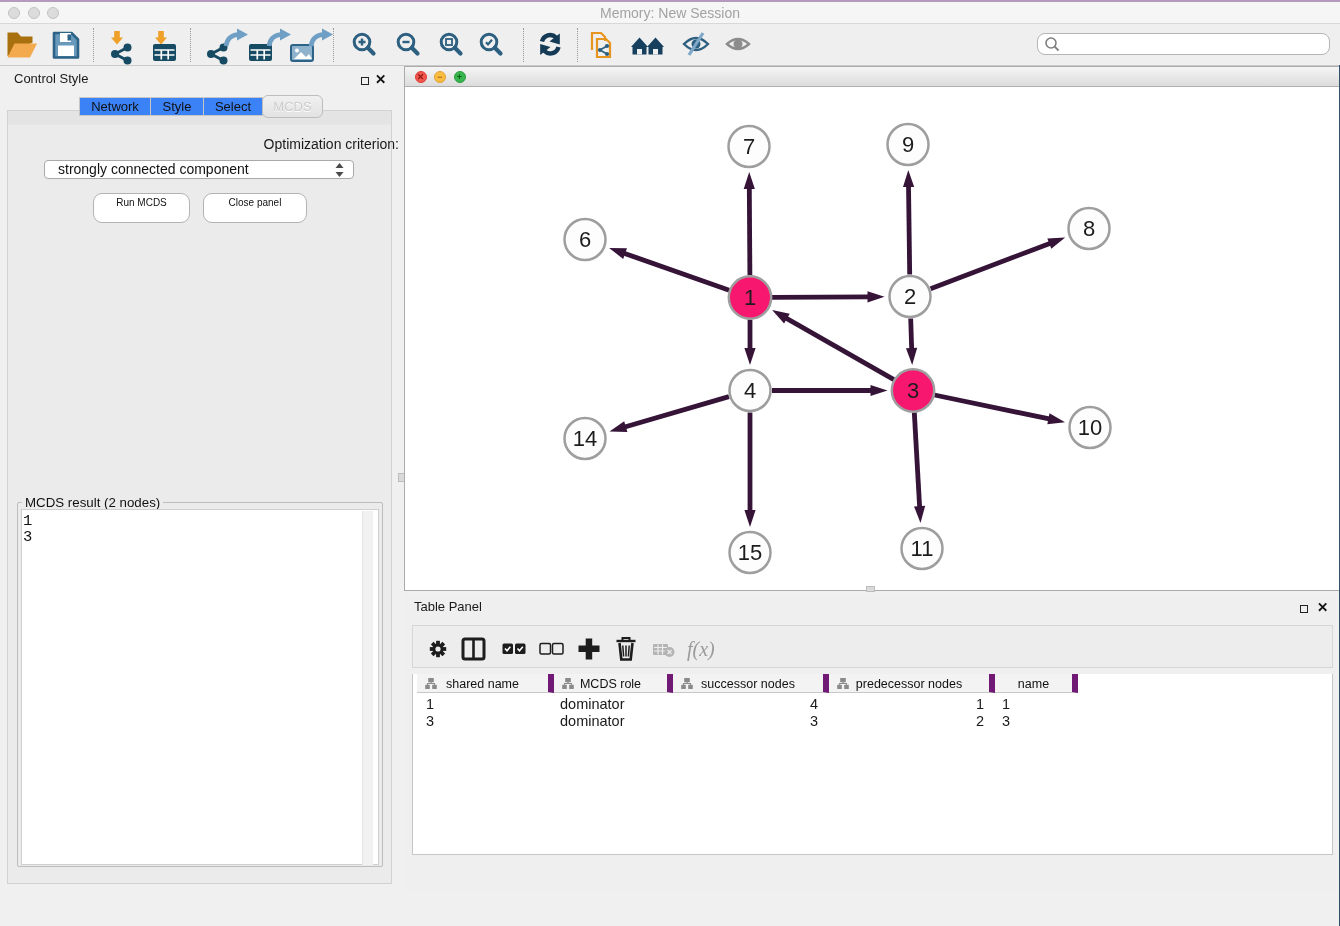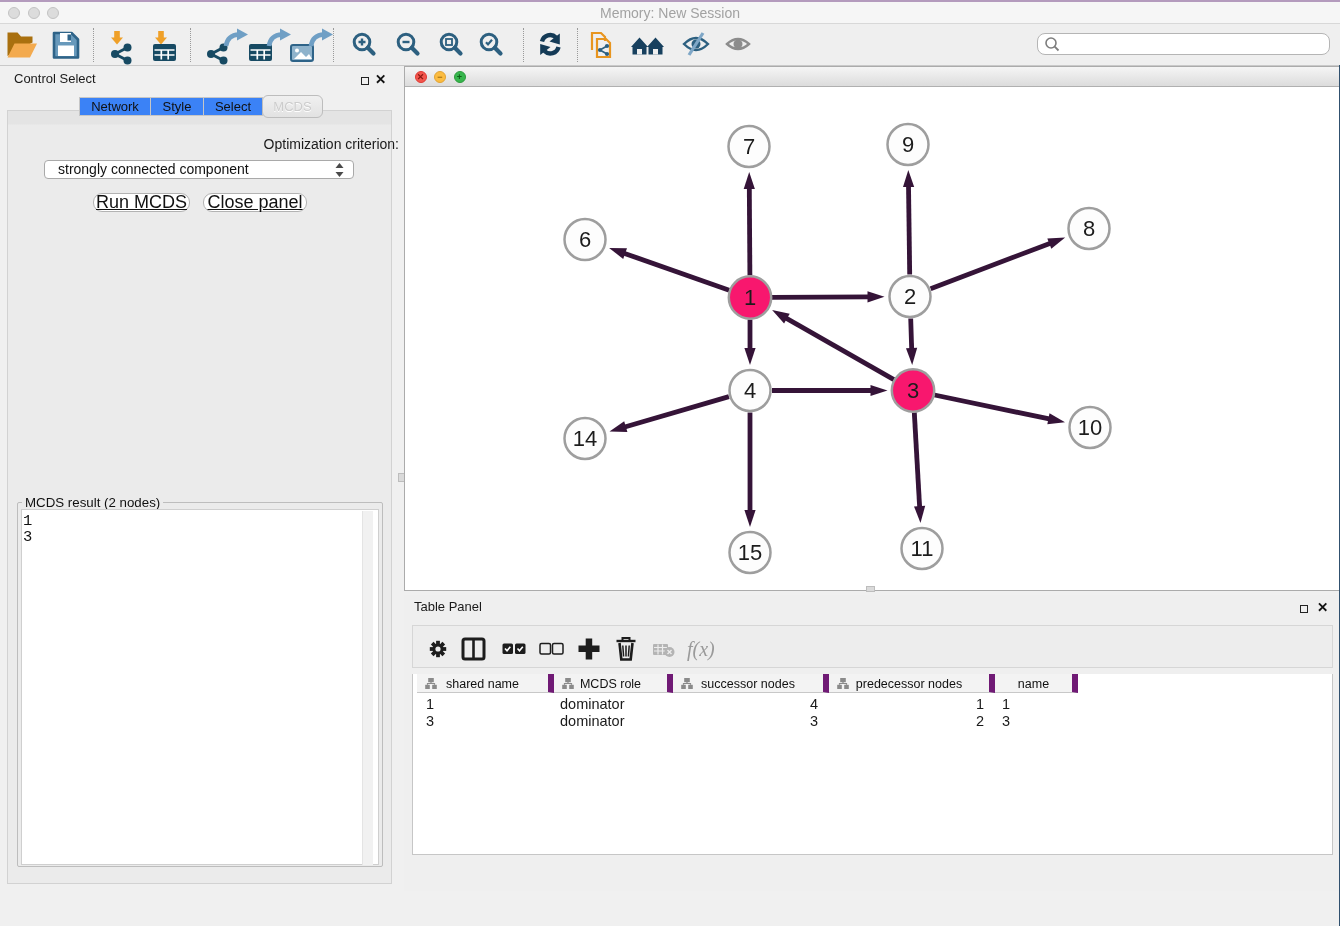--- a/index.html
+++ b/index.html
@@ -14,21 +14,21 @@
 #search{position:absolute;left:1037px;top:9px;width:291px;height:20px;background:#fff;border:1px solid #b5b5b5;border-radius:8px;}
 #content{left:0;top:66px;width:1340px;height:825px;background:#f0f0f0;}
 
 #cpanel{left:0;top:0;width:399px;height:825px;background:#f0f0f0;}
 #cphead{left:14px;top:5px;font-size:13px;color:#1a1a1a;}
 .tab{position:absolute;top:31px;height:19px;background:#3b82f6;border:1px solid #c6c6c6;box-sizing:border-box;font-size:13px;color:#111;text-align:center;line-height:18px;}
 #tabmcds{position:absolute;left:262px;top:29px;width:61px;height:23px;background:linear-gradient(#f0f0f0,#e2e2e2);border:1px solid #bdbdbd;border-radius:6px;box-sizing:border-box;font-size:13px;color:#ccc;text-align:center;line-height:21px;text-shadow:0 1px 0 #fff;}
 #cpinner{left:7px;top:44px;width:385px;height:774px;background:linear-gradient(#e4e4e4 0px,#e4e4e4 13px,#ebebeb 14px,#ebebeb 100%);border:1px solid #d2d2d2;box-sizing:border-box;}
 #optlabel{left:0;top:70px;width:399px;text-align:right;font-size:14px;color:#1a1a1a;}
 #dropdown{left:44px;top:94px;width:310px;height:19px;background:#fff;border:1px solid #a9a9a9;border-radius:4px;box-sizing:border-box;font-size:14px;color:#111;line-height:17px;padding-left:13px;}
-.btn{position:absolute;top:127px;height:19px;background:#fff;border:1px solid #b3b3b3;border-radius:9px;box-sizing:border-box;font-size:18px;color:#111;text-align:center;line-height:17px;text-decoration:underline;}
+.btn{position:absolute;top:127px;height:30px;background:#fff;border:1px solid #b3b3b3;border-radius:9px;box-sizing:border-box;font-size:10px;color:#111;text-align:center;line-height:17px;}
 #fieldset{left:17px;top:436px;width:366px;height:365px;border:1px solid #bdbdbd;border-radius:2px;box-sizing:border-box;}
 #legend{left:22px;top:429px;background:#ebebeb;padding:0 3px;font-size:13.3px;color:#111;}
 #mcdstext{left:21px;top:443px;width:358px;height:356px;background:#fff;border:1px solid #cfcfcf;box-sizing:border-box;font-size:13px;color:#111;}
 #mcdssb{position:absolute;right:5px;top:1px;width:10px;height:354px;background:#f1f1f1;border-left:1px solid #e4e4e4;}
 
 #netwin{left:404px;top:0;width:936px;height:525px;border:1px solid #ababab;box-sizing:border-box;background:#fff;}
 #nettitle{left:0;top:0;width:934px;height:19px;background:linear-gradient(#f5f5f5,#dcdcdc);border-bottom:1px solid #b0b0b0;}
 .mac{position:absolute;top:3.5px;width:12px;height:12px;border-radius:50%;box-sizing:border-box;font-size:9px;line-height:11px;text-align:center;font-weight:bold;}
 #netname{left:0;top:1.5px;width:934px;text-align:center;font-size:14px;font-weight:bold;color:#111;letter-spacing:0.3px;}
 
@@ -166,21 +166,21 @@
   <div class="sep" style="left:577px;"></div>
   <div id="search">
       <svg width="20" height="18" style="position:absolute;left:5px;top:1px;">
         <circle cx="8" cy="8" r="5" fill="none" stroke="#7d7d7d" stroke-width="1.6"></circle>
         <line x1="11.7" y1="11.7" x2="15.5" y2="15.5" stroke="#7d7d7d" stroke-width="1.8"></line>
       </svg>
     </div>
 </div>
 <div class="abs" id="content">
   <div class="abs" id="cpanel">
-    <div class="abs" id="cphead">Control Select</div>
+    <div class="abs" id="cphead">Control Style</div>
     <div class="abs" style="left:361px;top:11px;width:8px;height:8px;border:1.5px solid #222;box-sizing:border-box;"></div>
     <div class="abs" style="left:375px;top:5px;font-size:13.5px;font-weight:bold;color:#111;">✕</div>
     <div class="abs" id="cpinner"></div>
     <div class="tab" style="left:79px;width:72px;">Network</div>
     <div class="tab" style="left:150px;width:54px;">Style</div>
     <div class="tab" style="left:203px;width:60px;">Select</div>
     <div id="tabmcds">MCDS</div>
     <div class="abs" id="optlabel">Optimization criterion:</div>
     <div class="abs" id="dropdown">strongly connected component<svg width="11" height="16" style="position:absolute;right:8px;top:1px;">
           <polygon points="5.5,1 9.5,6 1.5,6" fill="#4a4a4a"></polygon>

